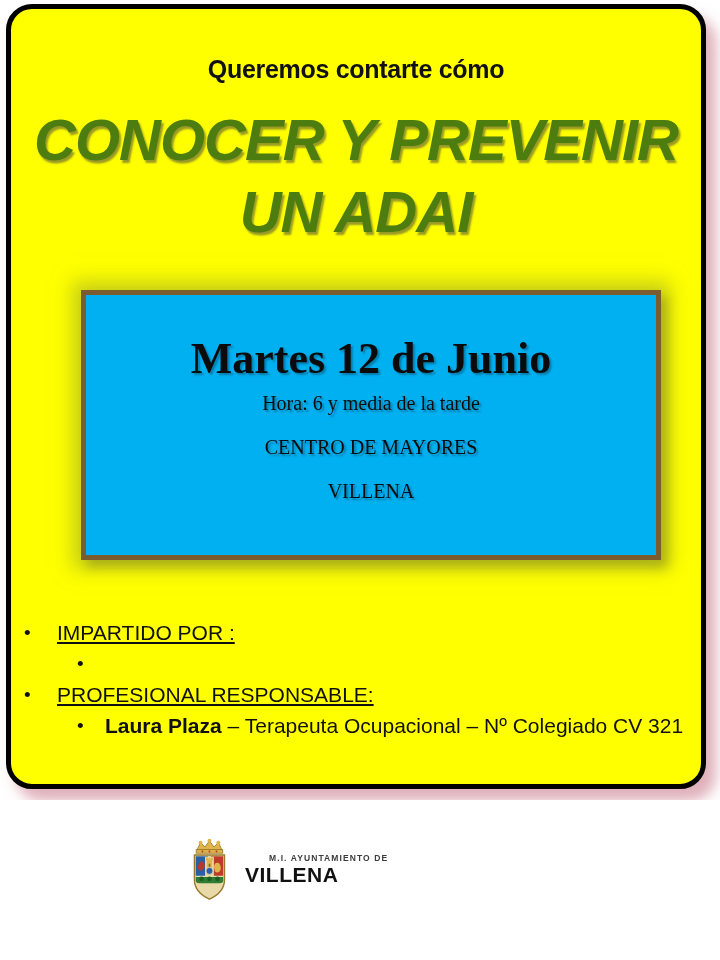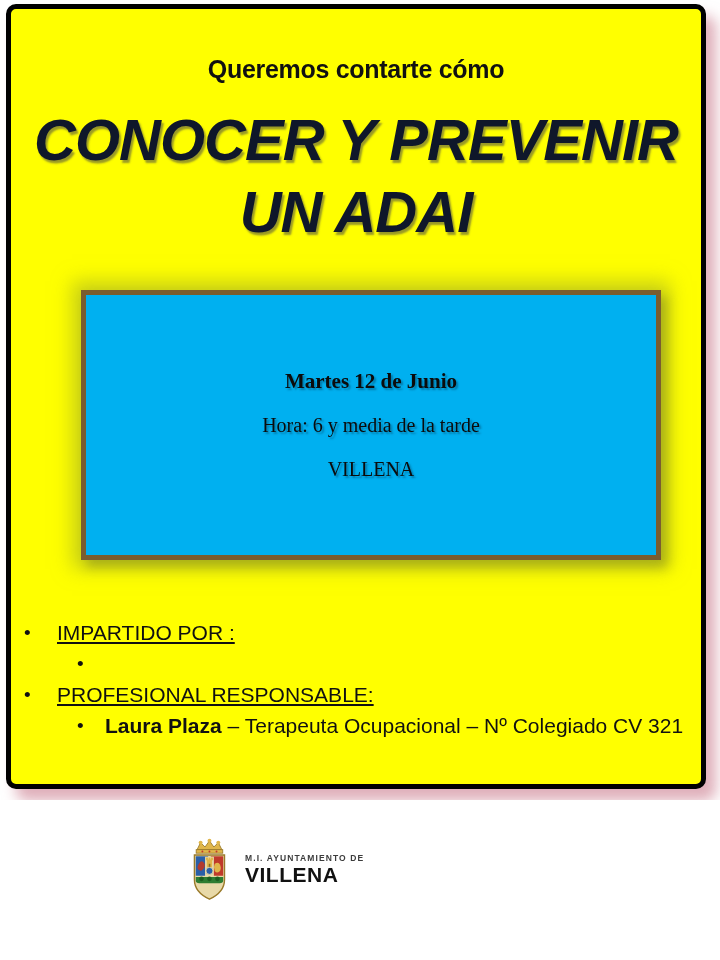--- a/index.html
+++ b/index.html
@@ -7,36 +7,36 @@
     width:720px;height:960px;background:#ffffff;overflow:hidden;
     font-family:"Liberation Sans",sans-serif;
   }
   .page{position:relative;width:720px;height:960px;}
 
   
   .poster{
     position:absolute;left:6px;top:4px;width:700px;height:785px;
     background:#FFFF00;
     border:5px solid #000000;
-    border-radius:10px;
+    border-radius:26px;
     box-sizing:border-box;
     box-shadow:10px 12px 14px rgba(196,110,130,.55);
     overflow:hidden;
   }
 
   
   .kicker{
     position:absolute;left:0;top:46px;width:100%;
     text-align:center;color:#111;
     font-family:"Liberation Sans",sans-serif;
     font-weight:bold;font-size:25px;letter-spacing:-0.3px;
   }
   .headline{
     position:absolute;left:0;top:95px;width:100%;
-    text-align:center;color:#0f172a;
+    text-align:center;color:#4d7c0f;
     font-family:"Liberation Sans",sans-serif;
     font-weight:bold;font-style:italic;
     font-size:58px;line-height:72px;letter-spacing:-1px;
     text-shadow:2px 3px 2px rgba(70,70,70,.55);
     white-space:nowrap;
   }
   .headline .l2{display:block;}
 
   
   .eventbox{
@@ -50,21 +50,21 @@
   .eventbox .inner{
     position:absolute;inset:0;
     display:flex;flex-direction:column;align-items:center;justify-content:center;
     font-family:"Liberation Serif",serif;color:#0b0b0b;
   }
   .ev-line{
     text-align:center;font-size:20px;line-height:44px;
     text-shadow:2px 2px 2px rgba(0,60,90,.45);
     white-space:nowrap;
   }
-  .ev-line.bold{font-weight:bold;font-size:21px;}
+  .ev-line.bold{font-weight:bold;font-size:44px;}
 
   
   .bullets{
     position:absolute;left:0;top:608px;width:700px;
     color:#111;font-family:"Liberation Sans",sans-serif;
   }
   .b-row{position:relative;height:31px;}
   .b-row .dot{
     position:absolute;font-size:19px;line-height:31px;
   }
@@ -78,21 +78,21 @@
   .txt b{font-weight:bold;}
 
   
   .footer{
     position:absolute;left:0;top:800px;width:720px;height:160px;background:#fff;
   }
   .logo-adai{position:absolute;left:12px;top:8px;width:148px;height:132px;background:#fff;}
   .logo-ayto{position:absolute;left:190px;top:30px;height:80px;display:flex;align-items:center;}
   .ayto-txt{margin-left:9px;line-height:1.05;}
   .ayto-small{
-    font-size:8.5px;letter-spacing:1.1px;color:#3c3c3c;font-weight:bold;
+    font-size:8.5px;letter-spacing:1.1px;color:#3c3c3c;font-weight:bold;margin-left:24px;
   }
   .ayto-big{
     font-size:21px;letter-spacing:.5px;color:#111;font-weight:bold;margin-top:2px;
   }
 </style>
 </head>
 <body>
 
 <div class="page">
 
@@ -102,20 +102,21 @@
 
     <div class="headline">
       <span>CONOCER Y PREVENIR</span>
       <span class="l2">UN ADAI</span>
     </div>
 
     <div class="eventbox">
       <div class="inner">
         <div class="ev-line bold">Martes 12 de Junio</div>
         <div class="ev-line">Hora: 6 y media de la tarde</div>
+        <div class="ev-line">CENTRO DE MAYORES</div>
         <div class="ev-line">VILLENA</div>
       </div>
     </div>
 
     <div class="bullets">
 
       <div class="b-row lvl1">
         <span class="dot">•</span>
         <span class="txt">IMPARTIDO POR :</span>
       </div>

